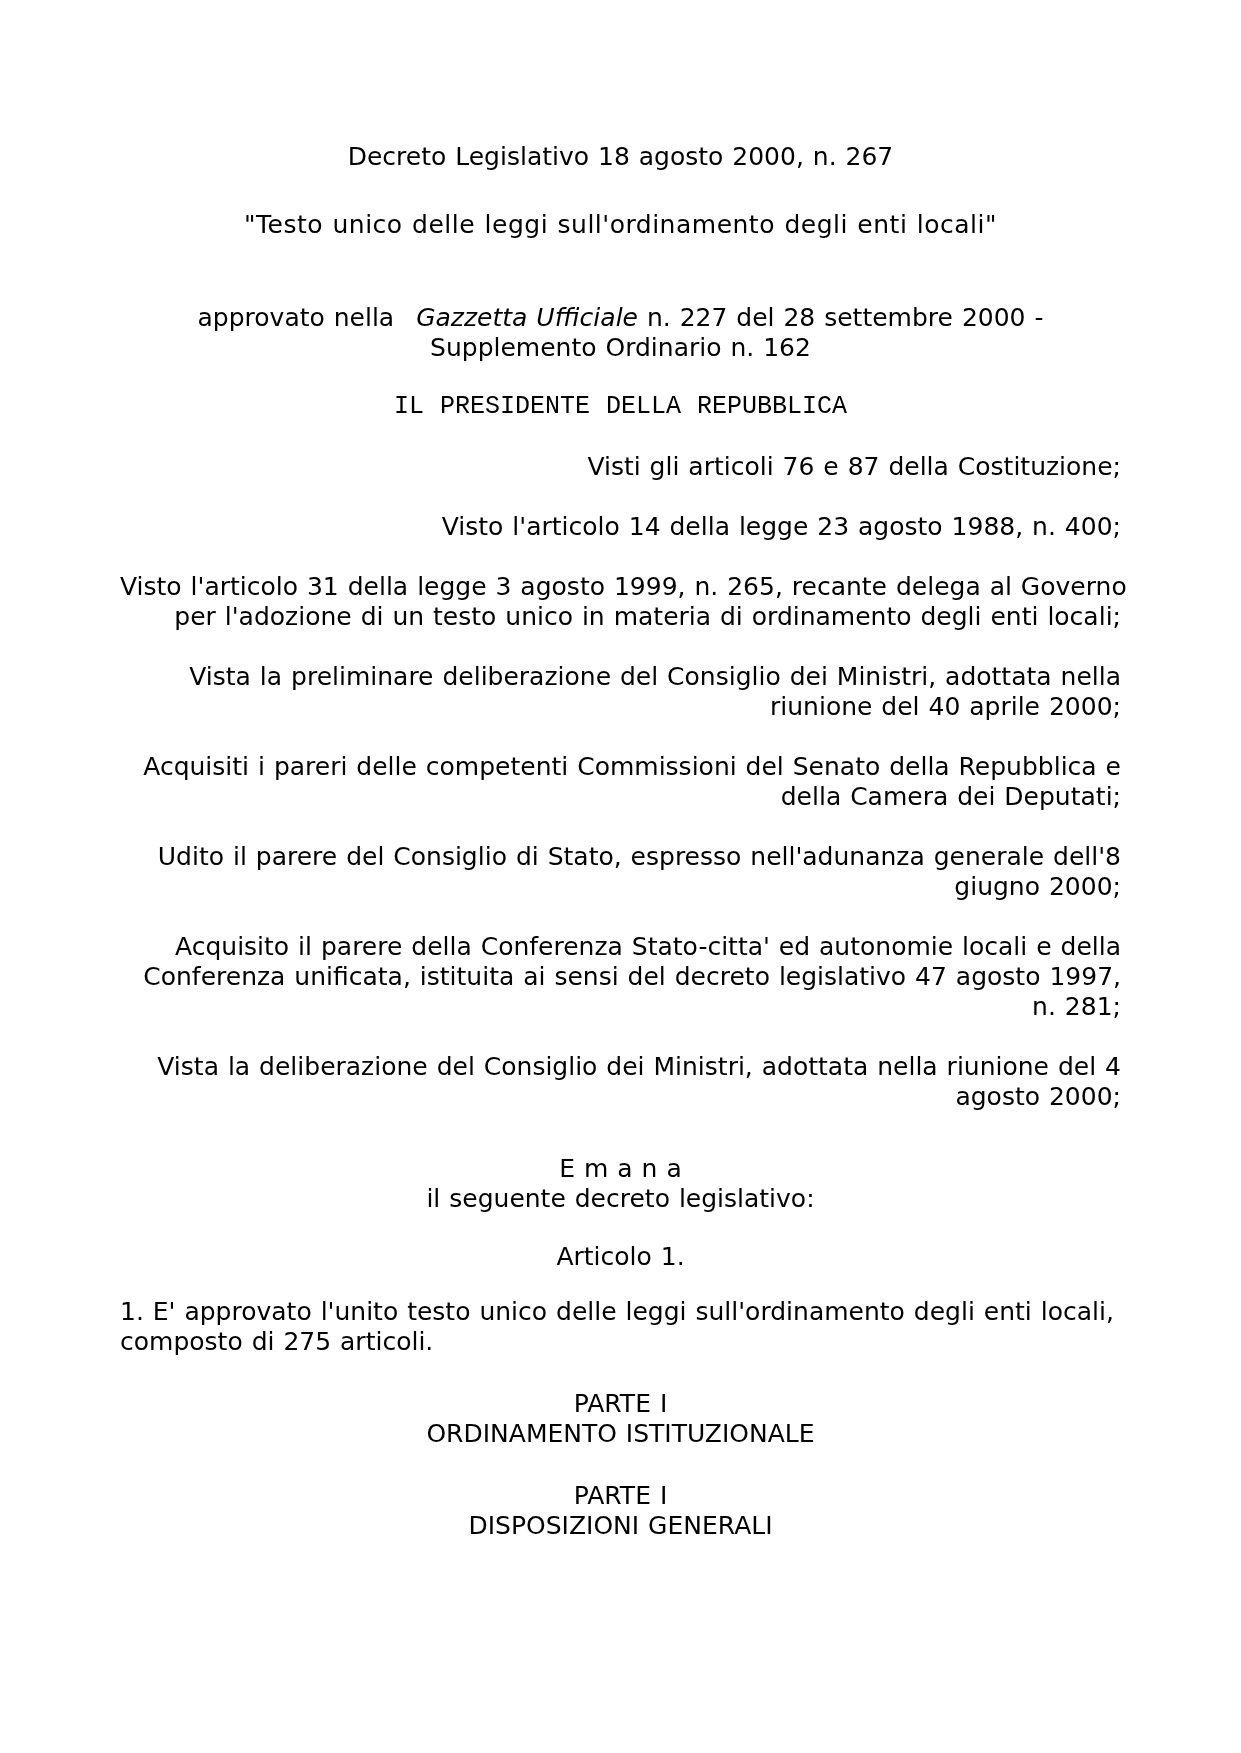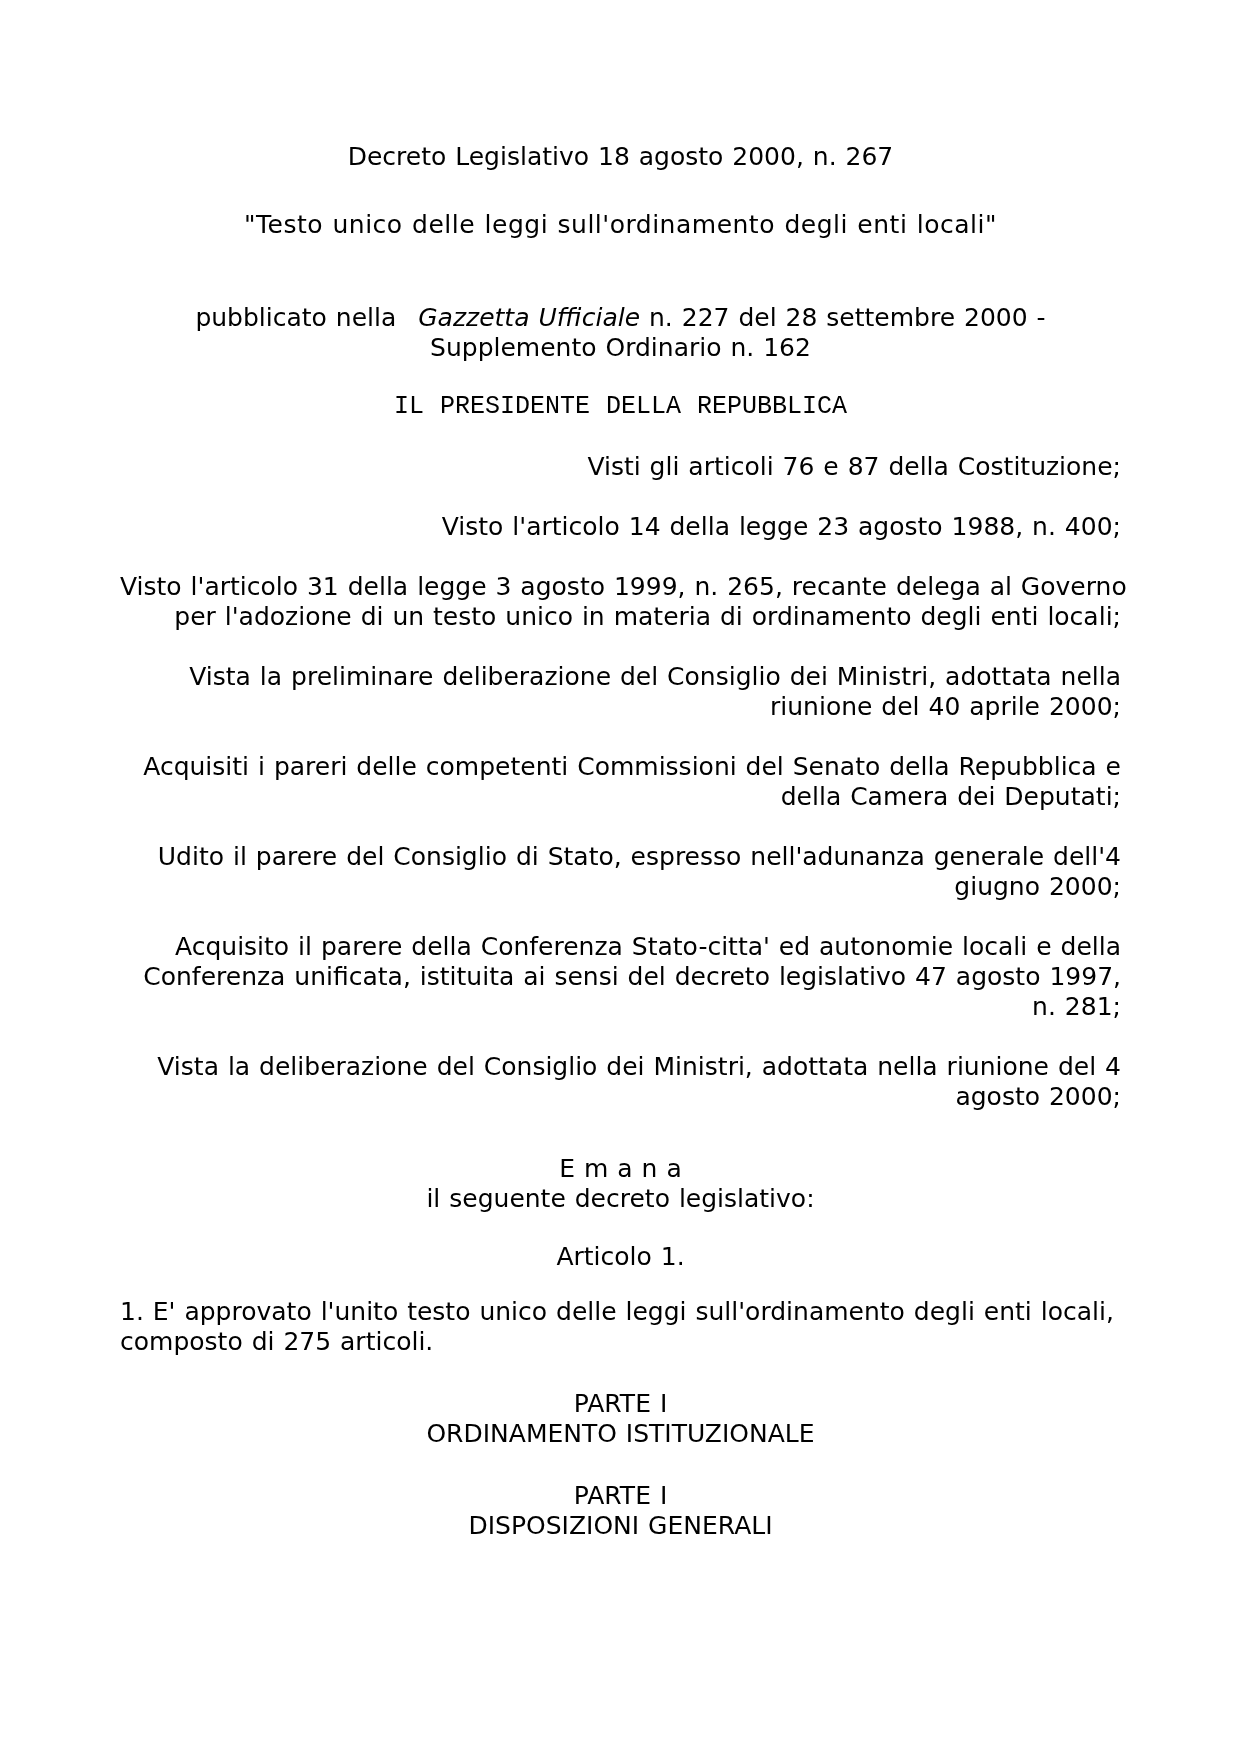--- a/index.html
+++ b/index.html
@@ -55,34 +55,34 @@
 </style>
 </head>
 <body>
 
 <main class="page">
 
   <h1 class="title center">Decreto Legislativo 18 agosto 2000, n. 267</h1>
 
   <h2 class="subtitle center">"Testo unico delle leggi sull'ordinamento degli enti locali"</h2>
 
-  <p class="publication center"><span>pubblicato nella </span><em>Gazzetta Ufficiale </em><span>n. 227 del 28 settembre 2000 -
+  <p class="publication center"><span>approvato nella </span><em>Gazzetta Ufficiale </em><span>n. 227 del 28 settembre 2000 -
 Supplemento Ordinario n. 162</span></p>
 
   <p class="heading center">IL PRESIDENTE DELLA REPUBBLICA</p>
 
   <p class="recital">Visti gli articoli 76 e 87 della Costituzione;</p>
   <p class="recital">Visto l'articolo 14 della legge 23 agosto 1988, n. 400;</p>
   <p class="recital">Visto l'articolo 31 della legge 3 agosto 1999, n. 265, recante delega al Governo
 per l'adozione di un testo unico in materia di ordinamento degli enti locali;</p>
   <p class="recital">Vista la preliminare deliberazione del Consiglio dei Ministri, adottata nella
 riunione del 40 aprile 2000;</p>
   <p class="recital">Acquisiti i pareri delle competenti Commissioni del Senato della Repubblica e
 della Camera dei Deputati;</p>
-  <p class="recital">Udito il parere del Consiglio di Stato, espresso nell'adunanza generale dell'4
+  <p class="recital">Udito il parere del Consiglio di Stato, espresso nell'adunanza generale dell'8
 giugno 2000;</p>
   <p class="recital">Acquisito il parere della Conferenza Stato-citta' ed autonomie locali e della
 Conferenza unificata, istituita ai sensi del decreto legislativo 47 agosto 1997,
 n. 281;</p>
   <p class="recital">Vista la deliberazione del Consiglio dei Ministri, adottata nella riunione del 4
 agosto 2000;</p>
 
   <p class="emana center">E m a n a
 il seguente decreto legislativo:</p>
 

